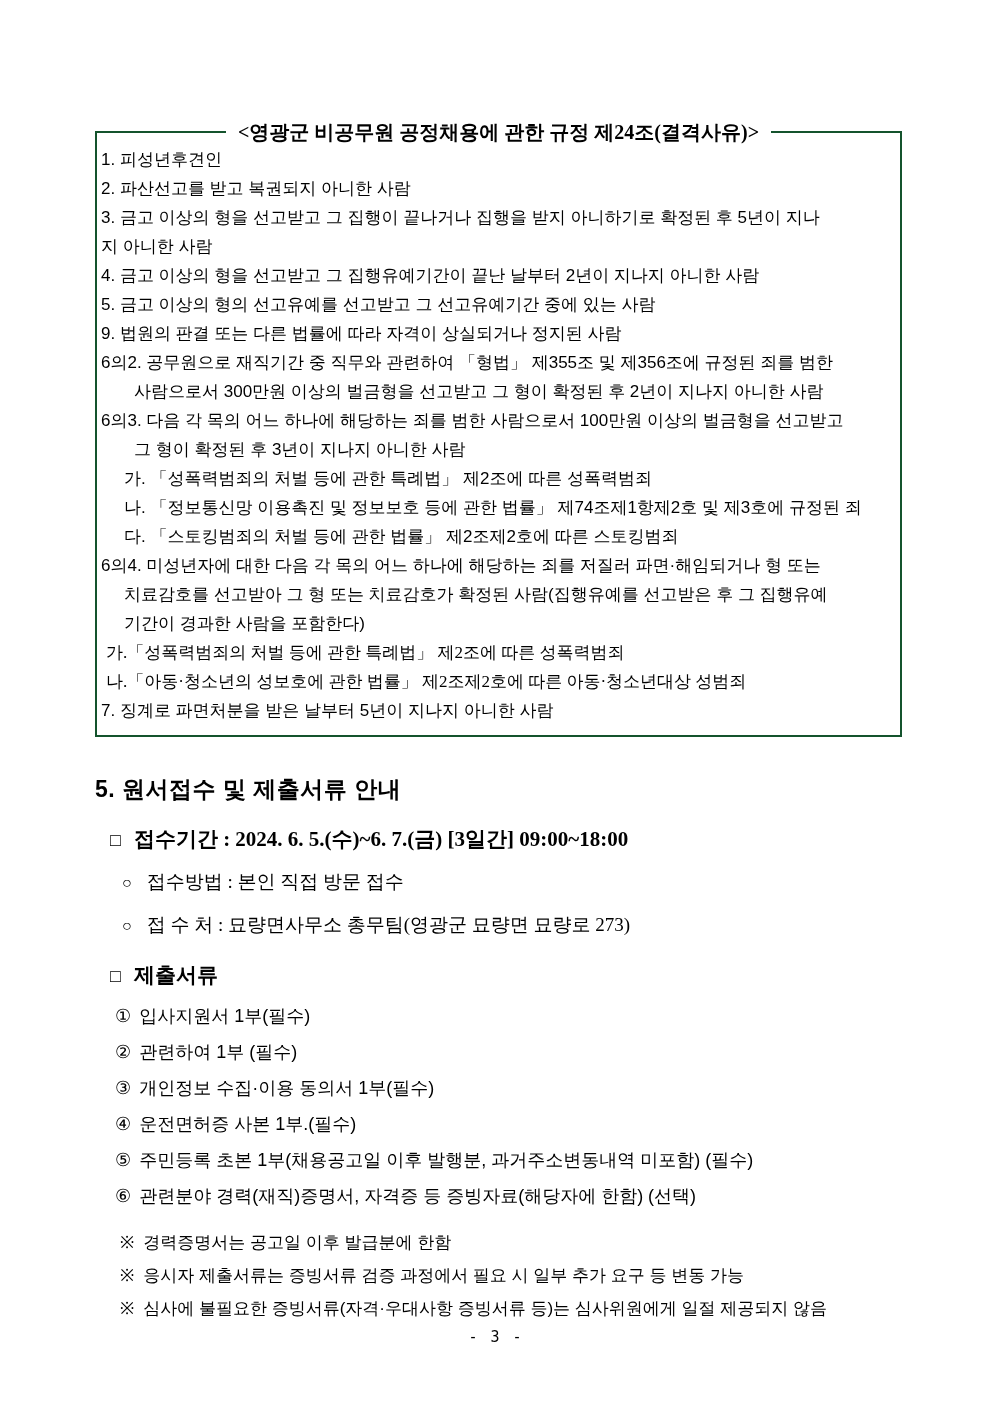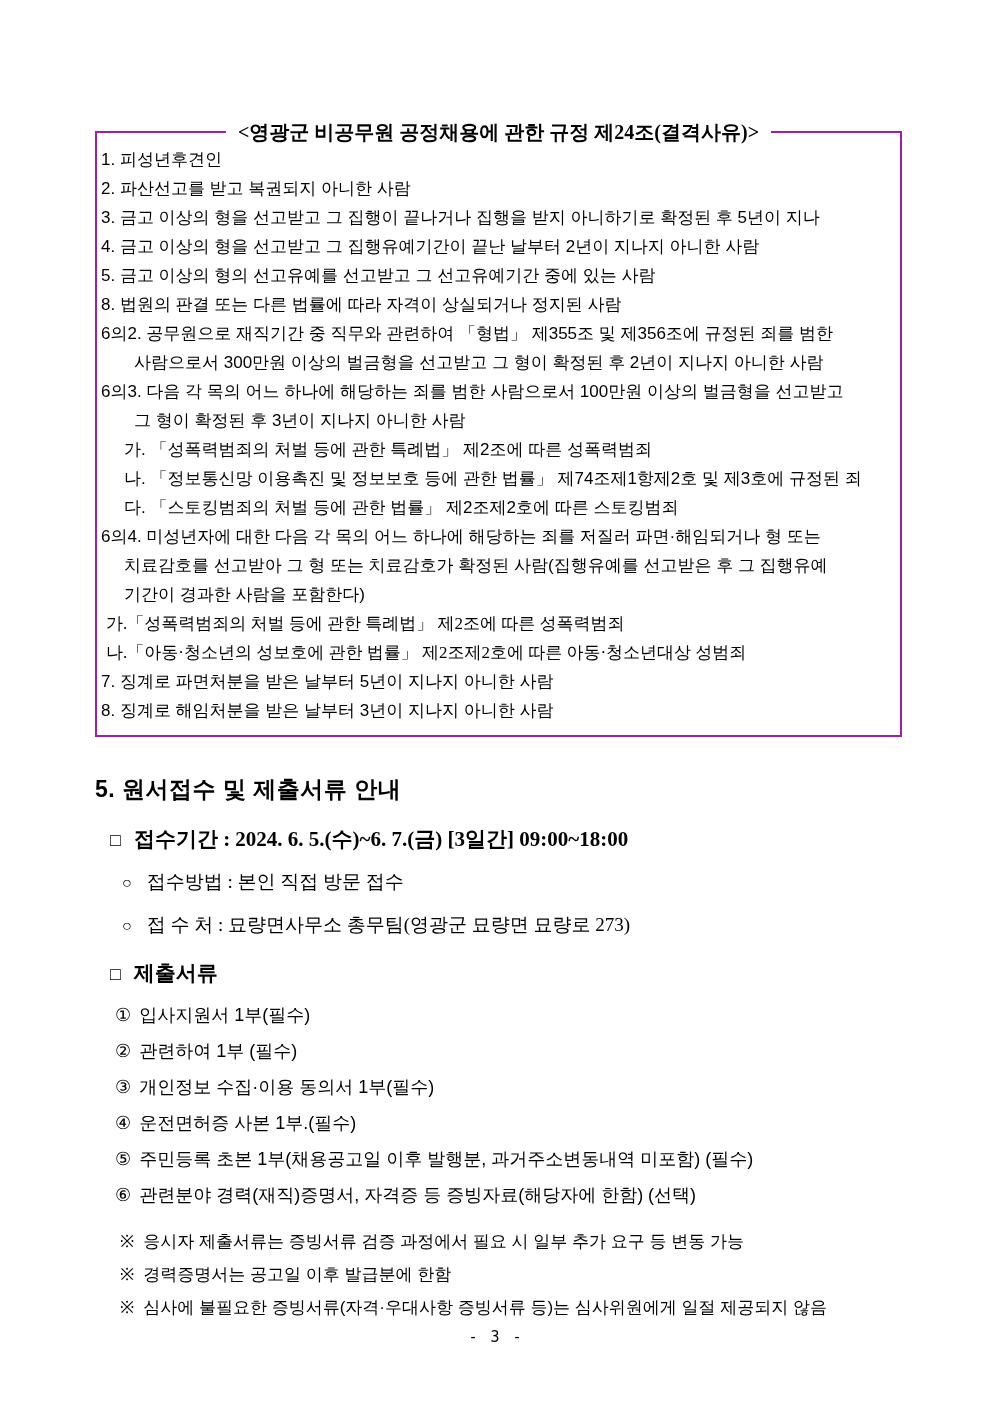--- a/index.html
+++ b/index.html
@@ -10,21 +10,21 @@
     font-family:"Liberation Sans", sans-serif;
     overflow:hidden;
   }
   .content {
     position:absolute; left:95px; top:118px; width:812px;
   }
 
   
   .rule-box {
     position:relative;
-    border:2px solid #a21caf;
+    border:2px solid #14532d;
     margin-top:13px;
     padding:12px 4px 10px 4px;
     width:807px;
     box-sizing:border-box;
     background:#ffffff;
   }
   .rule-box-title-wrap {
     position:absolute; top:-14px; left:0; right:0;
     text-align:center; line-height:26px;
   }
@@ -70,21 +70,21 @@
   .sub-line {
     margin:11px 0 0 27px;
     font-family:"Liberation Serif", serif;
     font-size:19px;
     line-height:31px;
     white-space:nowrap;
   }
   .sub-line .bullet-circle { font-size:16px; margin-right:15px; }
   .docs-heading {
     margin:18px 0 0 15px;
-    font-family:Liberation Mono, monospace;
+    font-family:Liberation Serif, serif;
     font-weight:bold;
     font-size:21px;
     line-height:32px;
   }
   .docs-heading .bullet-square { font-weight:normal; font-size:18px; margin-right:13px; }
   .docs { margin-top:6px; }
   .doc-item {
     margin-left:20px;
     font-size:18px;
     line-height:36px;
@@ -119,26 +119,27 @@
         <span class="rule-box-title">&lt;영광군 비공무원 공정채용에 관한 규정 제24조(결격사유)&gt;</span>
       </div>
       <div class="rule-lines">
 
           <div class="rule-line">1. 피성년후견인</div>
 
           <div class="rule-line">2. 파산선고를 받고 복권되지 아니한 사람</div>
 
           <div class="rule-line">3. 금고 이상의 형을 선고받고 그 집행이 끝나거나 집행을 받지 아니하기로 확정된 후 5년이 지나</div>
 
+          <div class="rule-line">지 아니한 사람</div>
 
           <div class="rule-line">4. 금고 이상의 형을 선고받고 그 집행유예기간이 끝난 날부터 2년이 지나지 아니한 사람</div>
 
           <div class="rule-line">5. 금고 이상의 형의 선고유예를 선고받고 그 선고유예기간 중에 있는 사람</div>
 
-          <div class="rule-line">8. 법원의 판결 또는 다른 법률에 따라 자격이 상실되거나 정지된 사람</div>
+          <div class="rule-line">9. 법원의 판결 또는 다른 법률에 따라 자격이 상실되거나 정지된 사람</div>
 
           <div class="rule-line">6의2. 공무원으로 재직기간 중 직무와 관련하여 「형법」 제355조 및 제356조에 규정된 죄를 범한</div>
 
           <div class="rule-line ind-3">사람으로서 300만원 이상의 벌금형을 선고받고 그 형이 확정된 후 2년이 지나지 아니한 사람</div>
 
           <div class="rule-line">6의3. 다음 각 목의 어느 하나에 해당하는 죄를 범한 사람으로서 100만원 이상의 벌금형을 선고받고</div>
 
           <div class="rule-line ind-3">그 형이 확정된 후 3년이 지나지 아니한 사람</div>
 
           <div class="rule-line ind-2">가. 「성폭력범죄의 처벌 등에 관한 특례법」 제2조에 따른 성폭력범죄</div>
@@ -152,21 +153,20 @@
           <div class="rule-line ind-2">치료감호를 선고받아 그 형 또는 치료감호가 확정된 사람(집행유예를 선고받은 후 그 집행유예</div>
 
           <div class="rule-line ind-2">기간이 경과한 사람을 포함한다)</div>
 
           <div class="rule-line ind-1">가.「성폭력범죄의 처벌 등에 관한 특례법」 제2조에 따른 성폭력범죄</div>
 
           <div class="rule-line ind-1">나.「아동·청소년의 성보호에 관한 법률」 제2조제2호에 따른 아동·청소년대상 성범죄</div>
 
           <div class="rule-line">7. 징계로 파면처분을 받은 날부터 5년이 지나지 아니한 사람</div>
 
-          <div class="rule-line">8. 징계로 해임처분을 받은 날부터 3년이 지나지 아니한 사람</div>
         </div>
     </div>
 
     <h2 class="section-heading">5. 원서접수 및 제출서류 안내</h2>
 
     <div class="period-line">
       <span class="bullet-square">□</span><span>접수기간 : 2024. 6. 5.(수)~6. 7.(금) [3일간] 09:00~18:00</span>
     </div>
 
     <div class="sub-lines">
@@ -207,25 +207,25 @@
         </div>
 
         <div class="doc-item">
           <span class="circled-num">⑥</span><span>관련분야 경력(재직)증명서, 자격증 등 증빙자료(해당자에 한함) (선택)</span>
         </div>
       </div>
 
     <div class="notes">
 
         <div class="note-item">
+          <span class="ref-mark">※</span><span>경력증명서는 공고일 이후 발급분에 한함</span>
+        </div>
+
+        <div class="note-item">
           <span class="ref-mark">※</span><span>응시자 제출서류는 증빙서류 검증 과정에서 필요 시 일부 추가 요구 등 변동 가능</span>
-        </div>
-
-        <div class="note-item">
-          <span class="ref-mark">※</span><span>경력증명서는 공고일 이후 발급분에 한함</span>
         </div>
 
         <div class="note-item">
           <span class="ref-mark">※</span><span>심사에 불필요한 증빙서류(자격·우대사항 증빙서류 등)는 심사위원에게 일절 제공되지 않음</span>
         </div>
       </div>
 
   </div>
 
   <div class="footer">- 3 -</div>

